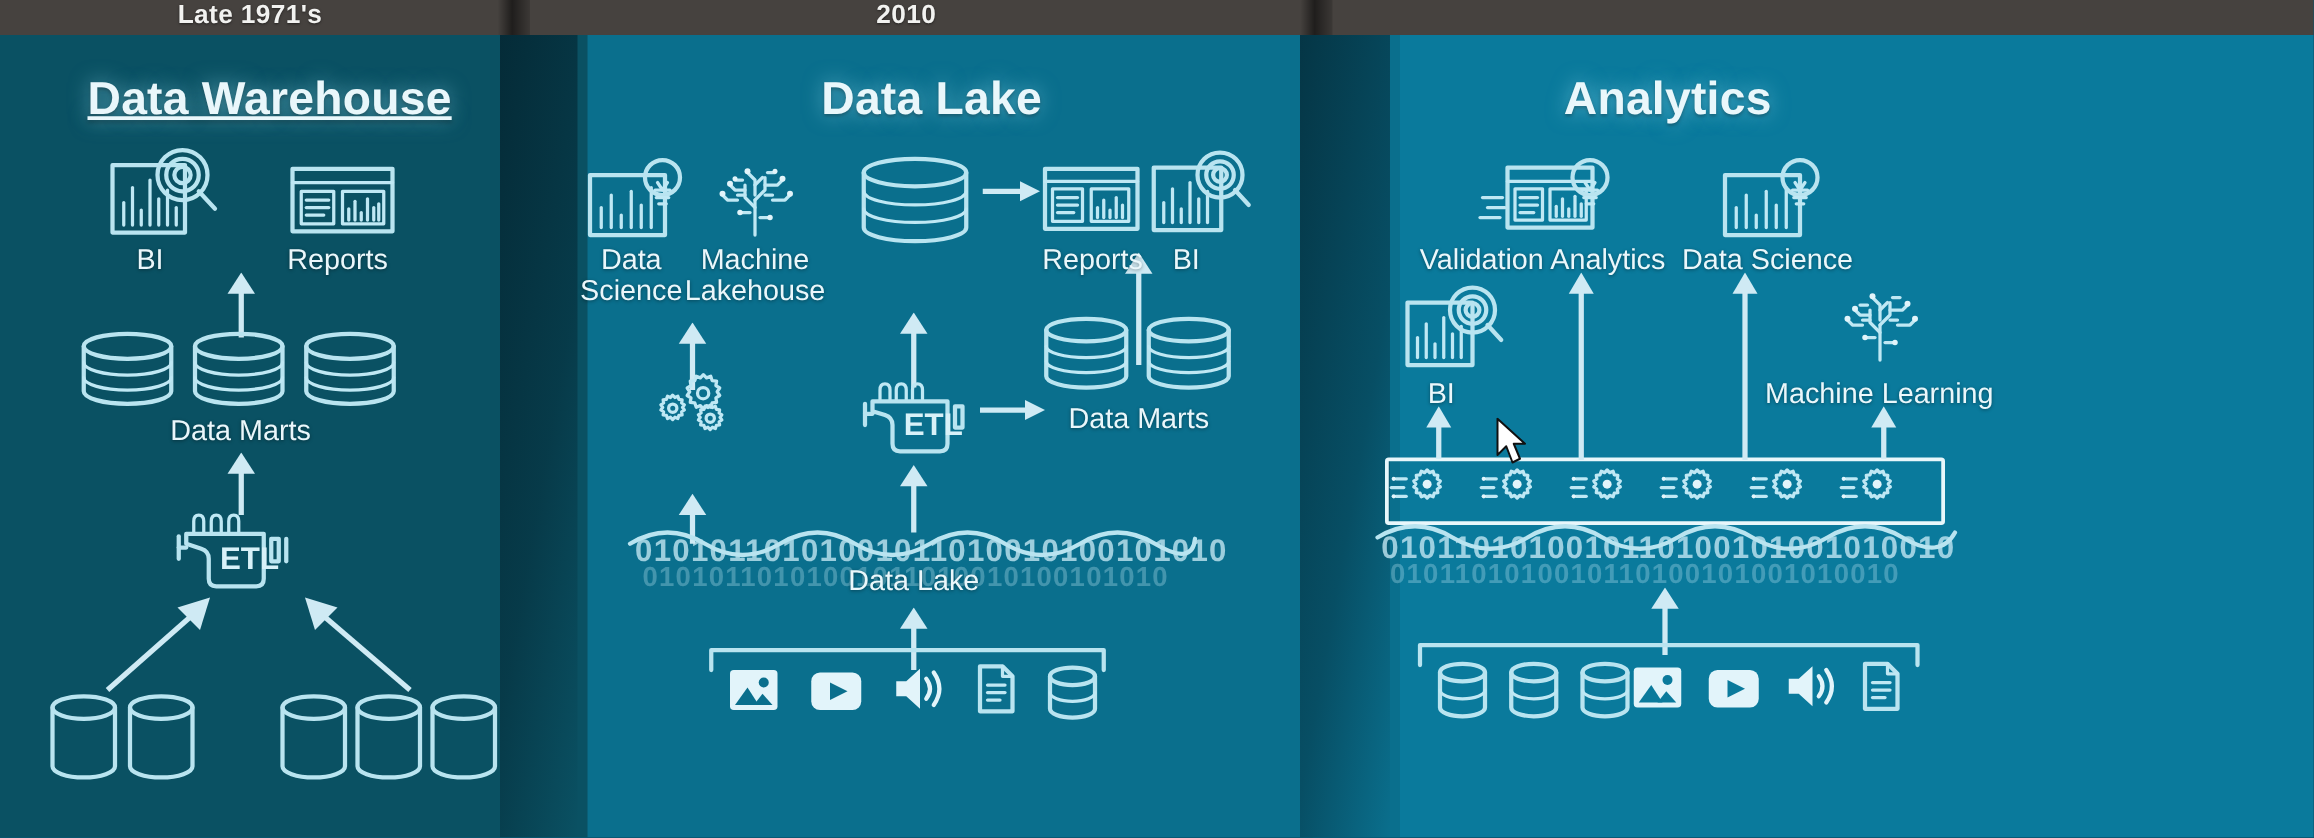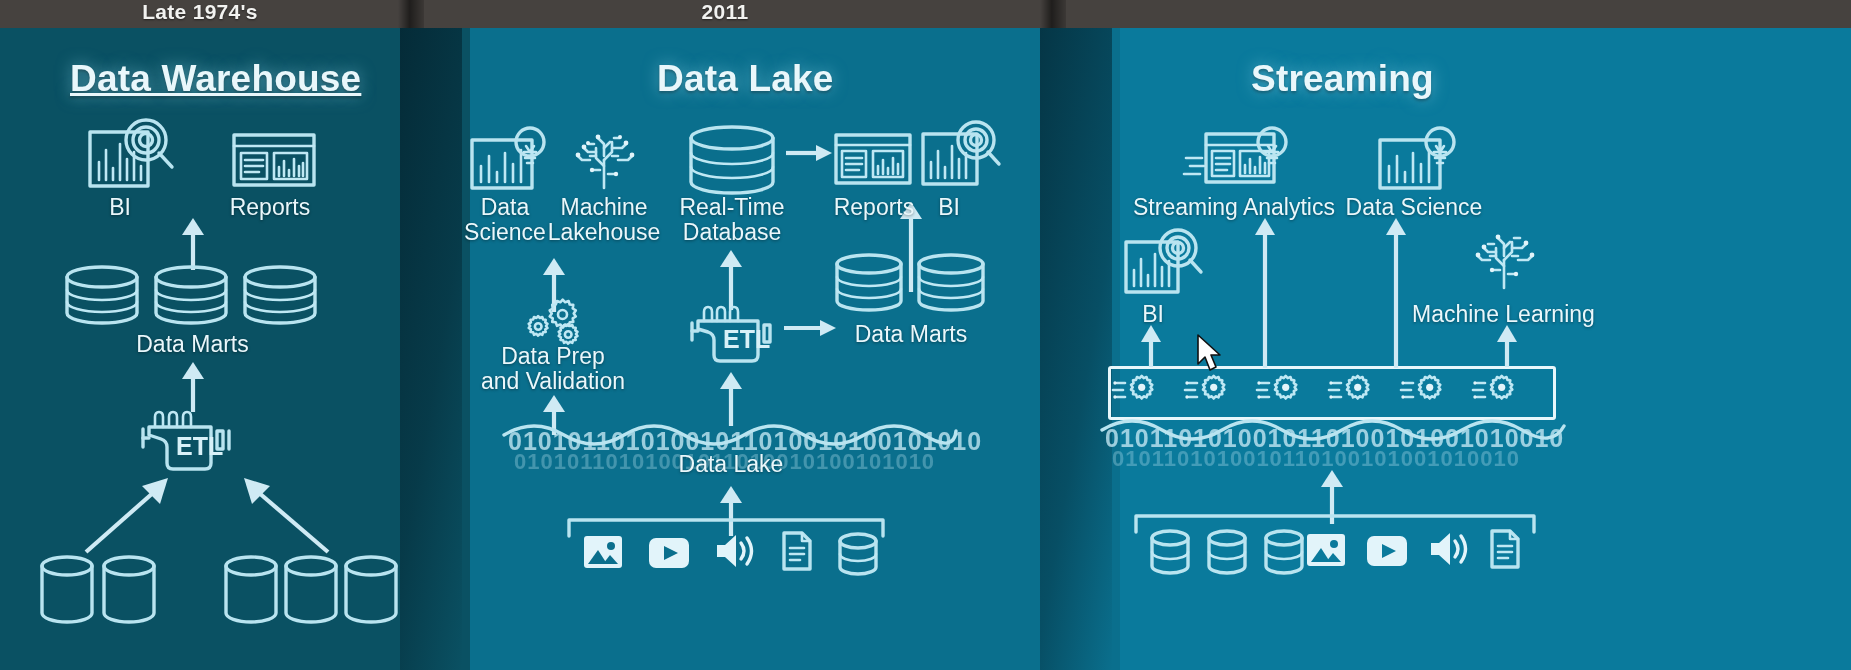--- a/index.html
+++ b/index.html
@@ -66,22 +66,22 @@
      border-radius:3px; }
 
   #cursor { position:absolute; z-index:50; }
 </style>
 </head>
 <body>
 
 <div id="stage">
 
   <div class="timebar">
-    <div class="seg" style="left:0px;width:400px">Late 1974's</div>
-    <div class="seg" style="left:400px;width:650px">2011</div>
+    <div class="seg" style="left:0px;width:400px">Late 1971's</div>
+    <div class="seg" style="left:400px;width:650px">2010</div>
     <div class="sepdark" style="left:398px"></div>
     <div class="sepdark" style="left:1040px"></div>
   </div>
 
   <div class="panel" id="p1"></div>
   <div class="panel" id="p2"></div>
   <div class="panel" id="p3"></div>
 
   <div class="ptitle" style="left:70px; top:58px;text-decoration:underline;">Data Warehouse</div>
 
@@ -285,22 +285,20 @@
 Lakehouse</div>
 
   <div class="ic" style="left:686px; top:125px;">
     <svg width="92" height="72" viewBox="0 0 92 72">
       <ellipse class="stroke" cx="46" cy="13" rx="41" ry="11"></ellipse>
       <path class="stroke" d="M5,13 L5,57 A41,11 0 0 0 87,57 L87,13"></path>
       <path class="stroke-t" d="M5,28 A41,11 0 0 0 87,28"></path>
       <path class="stroke-t" d="M5,42 A41,11 0 0 0 87,42"></path>
     </svg>
   </div>
-  <div class="lbl" style="left:668px; top:195px; width:128px;">Real-Time
-Database</div>
 
   <div class="arrw" style="left:786px; top:140px;">
     <svg width="50" height="26">
         <line x1="0" y1="13" x2="32" y2="13"></line>
         <polygon points="46,13 30,21 30,5"></polygon>
       </svg>
   </div>
 
   <div class="ic" style="left:834px; top:133px;">
     <svg width="78" height="52" viewBox="0 0 78 52">
@@ -366,22 +364,20 @@
       <g class="stroke-t">
         <path d="M19,22 l2.4,1 1.7,-1.9 1.8,1.9 2.4,-1 0.8,2.5 2.6,0.3 -0.4,2.6 2.2,1.4 -1.5,2.1 1.5,2.1 -2.2,1.4 0.4,2.6 -2.6,0.3 -0.8,2.5 -2.4,-1 -1.8,1.9 -1.7,-1.9 -2.4,1 -0.9,-2.5 -2.6,-0.3 0.4,-2.6 -2.2,-1.4 1.5,-2.1 -1.5,-2.1 2.2,-1.4 -0.4,-2.6 2.6,-0.3 z"></path>
         <circle cx="23.2" cy="31.5" r="3.3"></circle>
       </g>
       <g class="stroke-t">
         <path d="M49,30 l2.4,1 1.7,-1.9 1.8,1.9 2.4,-1 0.8,2.5 2.6,0.3 -0.4,2.6 2.2,1.4 -1.5,2.1 1.5,2.1 -2.2,1.4 0.4,2.6 -2.6,0.3 -0.8,2.5 -2.4,-1 -1.8,1.9 -1.7,-1.9 -2.4,1 -0.9,-2.5 -2.6,-0.3 0.4,-2.6 -2.2,-1.4 1.5,-2.1 -1.5,-2.1 2.2,-1.4 -0.4,-2.6 2.6,-0.3 z"></path>
         <circle cx="53.2" cy="39.5" r="3.3"></circle>
       </g>
     </svg>
   </div>
-  <div class="lbl" style="left:468px; top:344px; width:170px;">Data Prep
-and Validation</div>
 
   <div class="arrw" style="left:714px; top:250px;">
     <svg width="34" height="62">
         <line x1="17" y1="60" x2="17" y2="14"></line>
         <polygon points="17,0 28,17 6,17"></polygon>
       </svg>
   </div>
 
   <div class="ic" style="left:682px; top:303px;">
     <svg width="100" height="66" viewBox="0 0 100 66">
@@ -492,21 +488,21 @@
     </svg>
   </div>
   <div class="ic" style="left:836px; top:531px;">
     <svg width="44" height="44" viewBox="0 0 44 44">
       <ellipse class="stroke" cx="22" cy="10" rx="18" ry="7"></ellipse>
       <path class="stroke" d="M4,10 L4,36 A18,7 0 0 0 40,36 L40,10"></path>
       <path class="stroke-t" d="M4,23 A18,7 0 0 0 40,23"></path>
     </svg>
   </div>
 
-  <div class="ptitle" style="left:1251px; top:58px;">Streaming</div>
+  <div class="ptitle" style="left:1251px; top:58px;">Analytics</div>
 
   <div class="ic" style="left:1184px; top:128px;">
     <svg width="110" height="60" viewBox="0 0 110 60">
       <g class="stroke-t">
         <line x1="2" y1="30" x2="18" y2="30"></line>
           <line x1="6" y1="38" x2="20" y2="38"></line>
         <line x1="0" y1="46" x2="16" y2="46"></line>
       </g>
       <rect class="stroke" x="22" y="6" width="68" height="48"></rect>
       <line class="stroke-t" x1="22" y1="17" x2="90" y2="17"></line>
@@ -522,21 +518,21 @@
           <line x1="66" y1="45" x2="66" y2="31"></line>
         <line x1="71" y1="45" x2="71" y2="39"></line>
           <line x1="76" y1="45" x2="76" y2="29"></line>
         <line x1="81" y1="45" x2="81" y2="35"></line>
       </g>
       <circle class="stroke" cx="88" cy="14" r="14"></circle>
       <path class="stroke-t" d="M82,24 L94,24 M83,30 L93,30 M85,35 L91,35"></path>
       <path class="stroke-t" d="M84,18 L88,24 L92,18"></path>
     </svg>
   </div>
-  <div class="lbl" style="left:1130px; top:195px; width:208px;">Streaming Analytics</div>
+  <div class="lbl" style="left:1130px; top:195px; width:208px;">Validation Analytics</div>
 
   <div class="ic" style="left:1378px; top:128px;">
     <svg width="82" height="62" viewBox="0 0 82 62">
       <rect class="stroke" x="2" y="12" width="60" height="48"></rect>
       <g class="stroke-t">
         <line x1="11" y1="54" x2="11" y2="38"></line>
           <line x1="19" y1="54" x2="19" y2="28"></line>
         <line x1="27" y1="54" x2="27" y2="44"></line>
           <line x1="35" y1="54" x2="35" y2="25"></line>
         <line x1="43" y1="54" x2="43" y2="36"></line>

